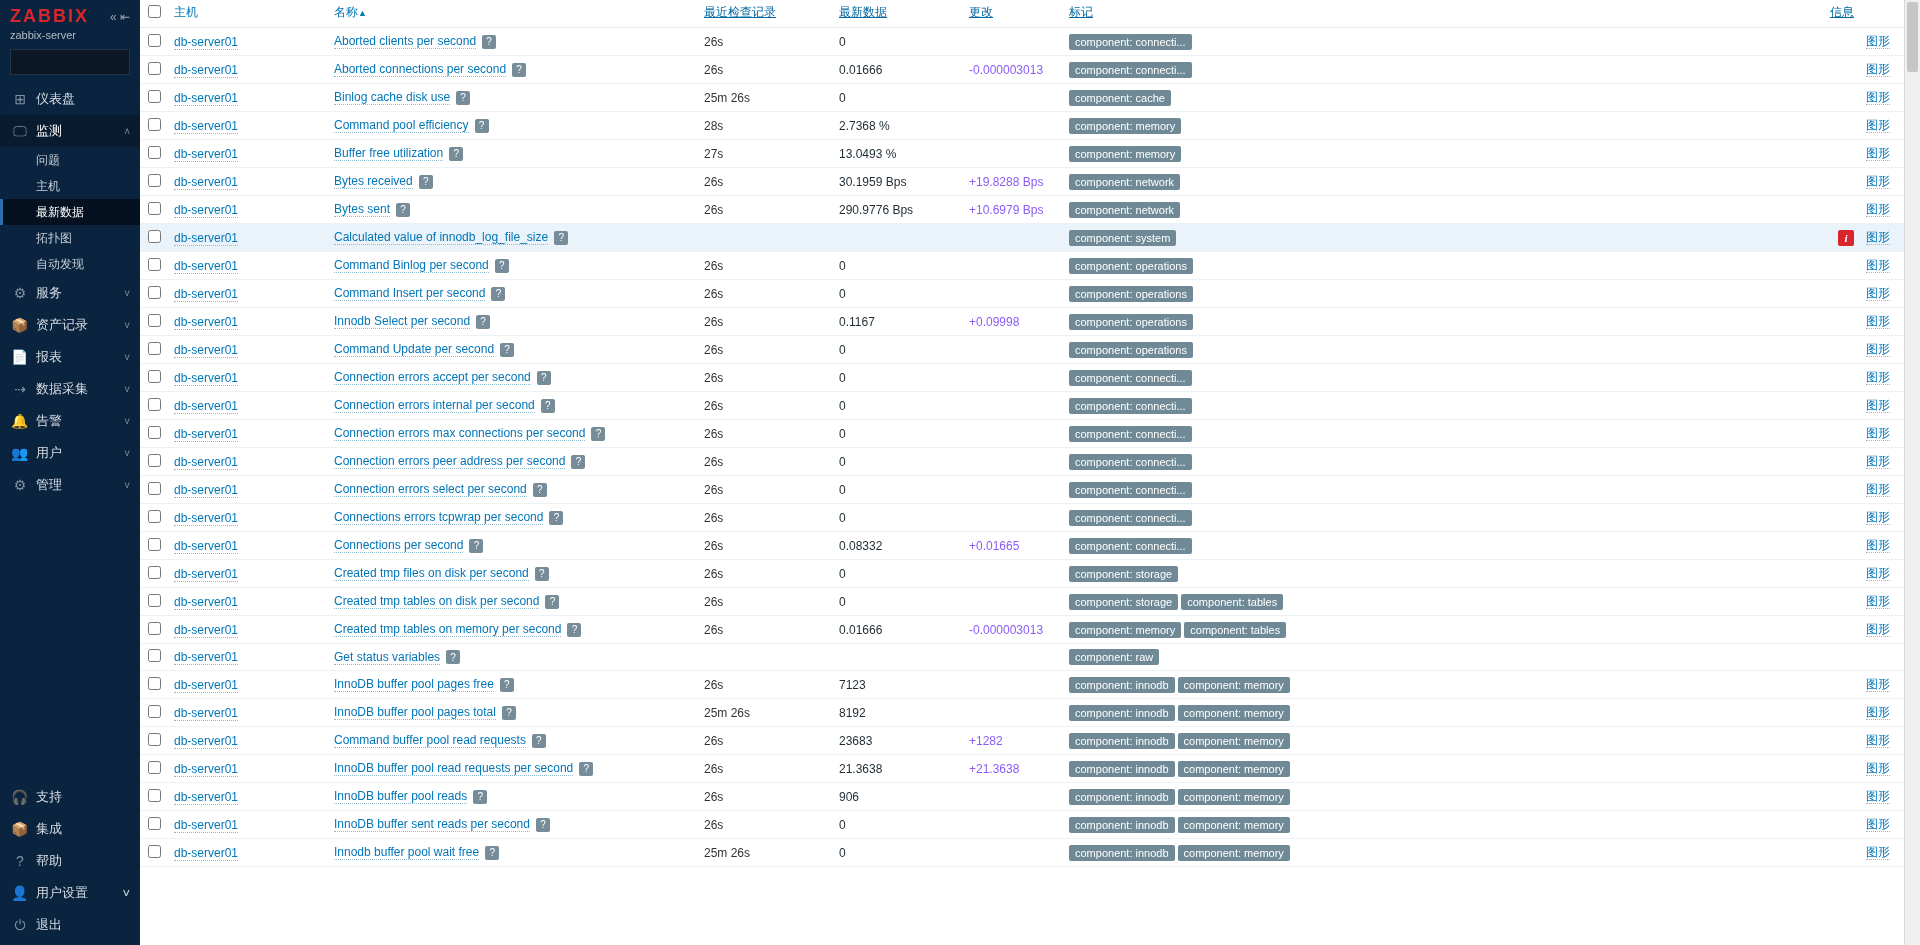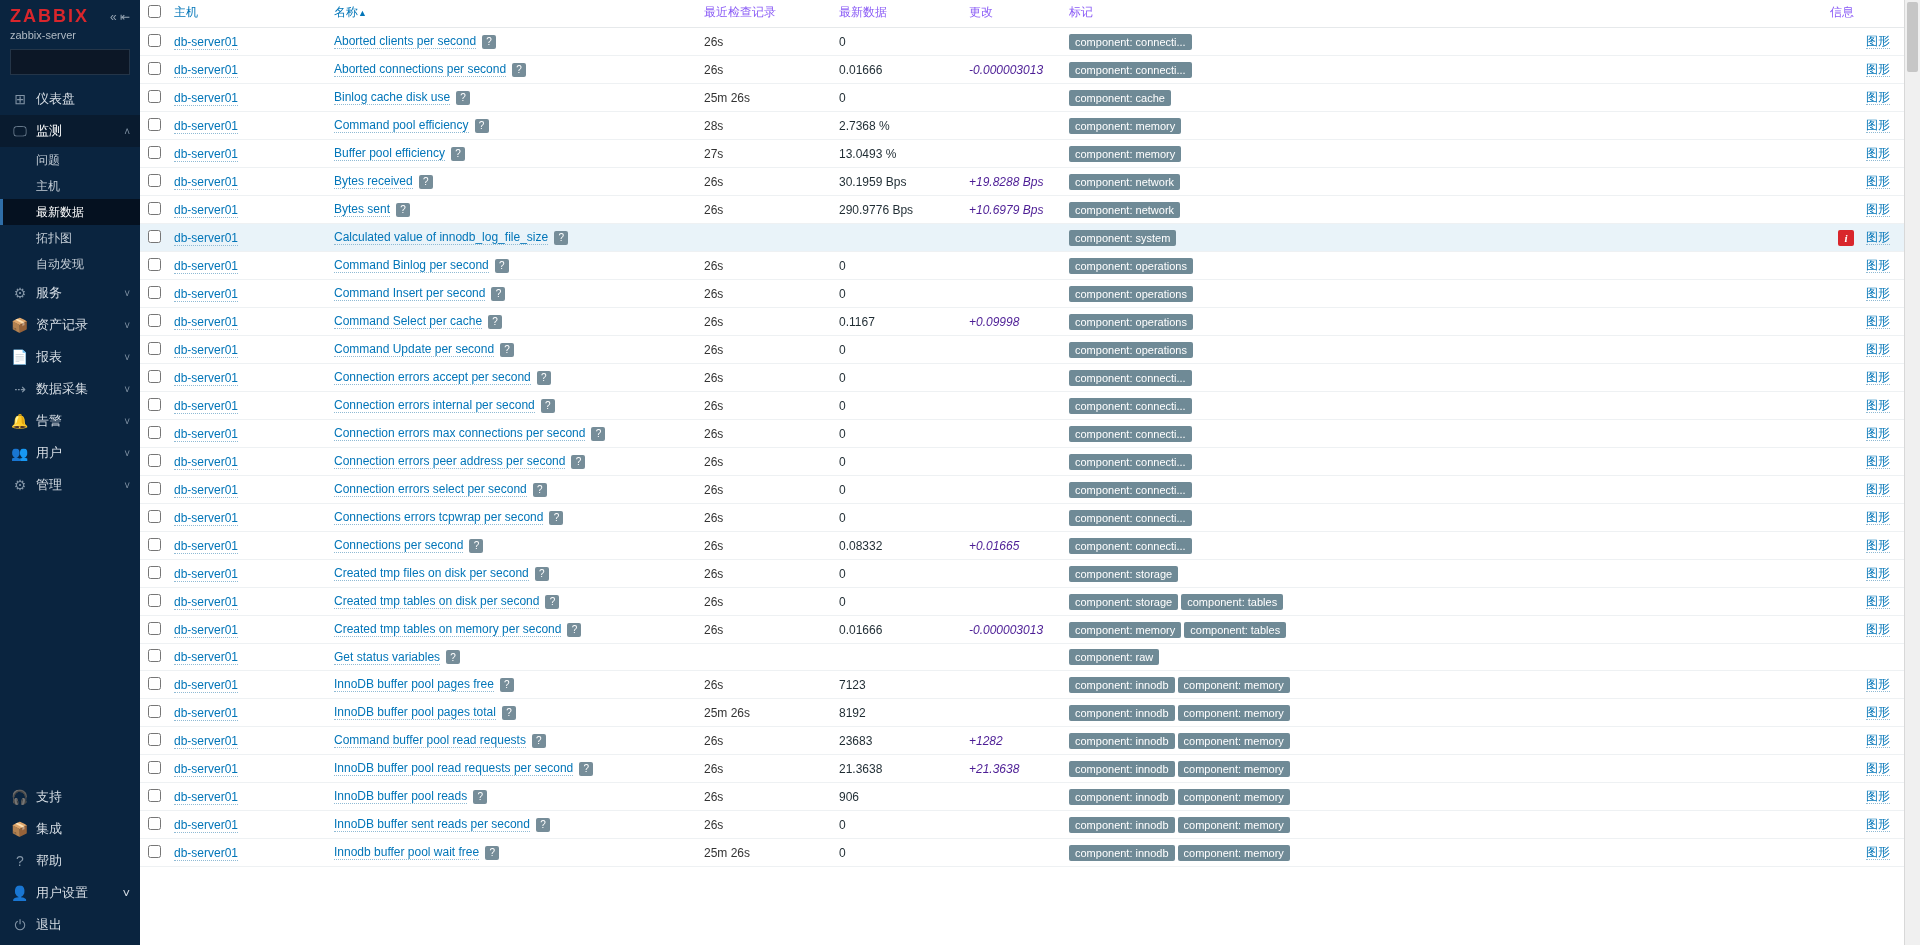--- a/index.html
+++ b/index.html
@@ -34,31 +34,31 @@
   col.c-name { width: 370px; }
   col.c-last { width: 135px; }
   col.c-val  { width: 130px; }
   col.c-chg  { width: 100px; }
   col.c-tags { width: 375px; }
   col.c-info { } 
   col.c-link { width: 60px; }
 
   thead th { text-align: left; font-weight: normal; color: #0275b8; padding: 4px 6px 6px 6px; border-bottom: 1px solid #e6e9eb; font-size: 12px; white-space: nowrap; }
   thead th.sortable .arrow { font-size: 9px; color: #0275b8; }
-  thead th.dim { color: #8b5cf6; }
+  thead th.dim { color: #0369a1; text-decoration: underline; }
   thead .cb-cell { text-align: center; }
 
   tbody td { padding: 5px 6px; border-bottom: 1px solid #eef1f3; vertical-align: middle; font-size: 12px; white-space: nowrap; color: #333; }
   tbody tr.hover { background: #e9f3f9; }
   tbody td.cb-cell { text-align: center; }
   input[type=checkbox] { width: 13px; height: 13px; }
 
   .host-link, .name-link, .graph-link { color: #0275b8; text-decoration: none; border-bottom: 1px dotted #8fbad4; }
   .val-cell { color: #1f2c33; }
-  .chg-cell { color: #4c1d95; font-style: italic; }
+  .chg-cell { color: #8b5cf6; }
 
   .help { display: inline-flex; width: 14px; height: 14px; background: #768d99; color: #fff; font-size: 10px; align-items: center; justify-content: center; border-radius: 2px; margin-left: 6px; vertical-align: middle; }
 
   .tag { display: inline-block; background: #6f8a96; color: #fff; font-size: 11px; padding: 2px 6px; border-radius: 2px; margin-right: 3px; white-space: nowrap; }
 
   .info-badge { display: inline-flex; width: 16px; height: 16px; background: #d9262c; color: #fff; font-size: 11px; font-weight: bold; align-items: center; justify-content: center; border-radius: 2px; font-style: italic; font-family: Georgia, serif; }
 
   .right-scroll { position: fixed; right: 0; top: 0; width: 16px; height: 100vh; background: #f0f0f0; border-left: 1px solid #d8d8d8; }
   .right-scroll .thumb { position: absolute; left: 2px; right: 2px; top: 2px; height: 70px; background: #c6c6c6; border-radius: 2px; }
 </style>
@@ -225,21 +225,21 @@
           <td>28s</td>
           <td class="val-cell">2.7368 %</td>
           <td class="chg-cell"></td>
           <td><span class="tag">component: memory</span></td>
           <td style="text-align: right;"></td>
           <td><a class="graph-link">图形</a></td>
         </tr>
         <tr>
           <td class="cb-cell"><input type="checkbox" style=""></td>
           <td><a class="host-link">db-server01</a></td>
-          <td><a class="name-link">Buffer pool efficiency</a><span class="help">?</span></td>
+          <td><a class="name-link">Buffer free utilization</a><span class="help">?</span></td>
           <td>27s</td>
           <td class="val-cell">13.0493 %</td>
           <td class="chg-cell"></td>
           <td><span class="tag">component: memory</span></td>
           <td style="text-align: right;"></td>
           <td><a class="graph-link">图形</a></td>
         </tr>
         <tr>
           <td class="cb-cell"><input type="checkbox" style=""></td>
           <td><a class="host-link">db-server01</a></td>
@@ -291,21 +291,21 @@
           <td>26s</td>
           <td class="val-cell">0</td>
           <td class="chg-cell"></td>
           <td><span class="tag">component: operations</span></td>
           <td style="text-align: right;"></td>
           <td><a class="graph-link">图形</a></td>
         </tr>
         <tr>
           <td class="cb-cell"><input type="checkbox" style=""></td>
           <td><a class="host-link">db-server01</a></td>
-          <td><a class="name-link">Command Select per cache</a><span class="help">?</span></td>
+          <td><a class="name-link">Innodb Select per second</a><span class="help">?</span></td>
           <td>26s</td>
           <td class="val-cell">0.1167</td>
           <td class="chg-cell">+0.09998</td>
           <td><span class="tag">component: operations</span></td>
           <td style="text-align: right;"></td>
           <td><a class="graph-link">图形</a></td>
         </tr>
         <tr>
           <td class="cb-cell"><input type="checkbox" style=""></td>
           <td><a class="host-link">db-server01</a></td>

